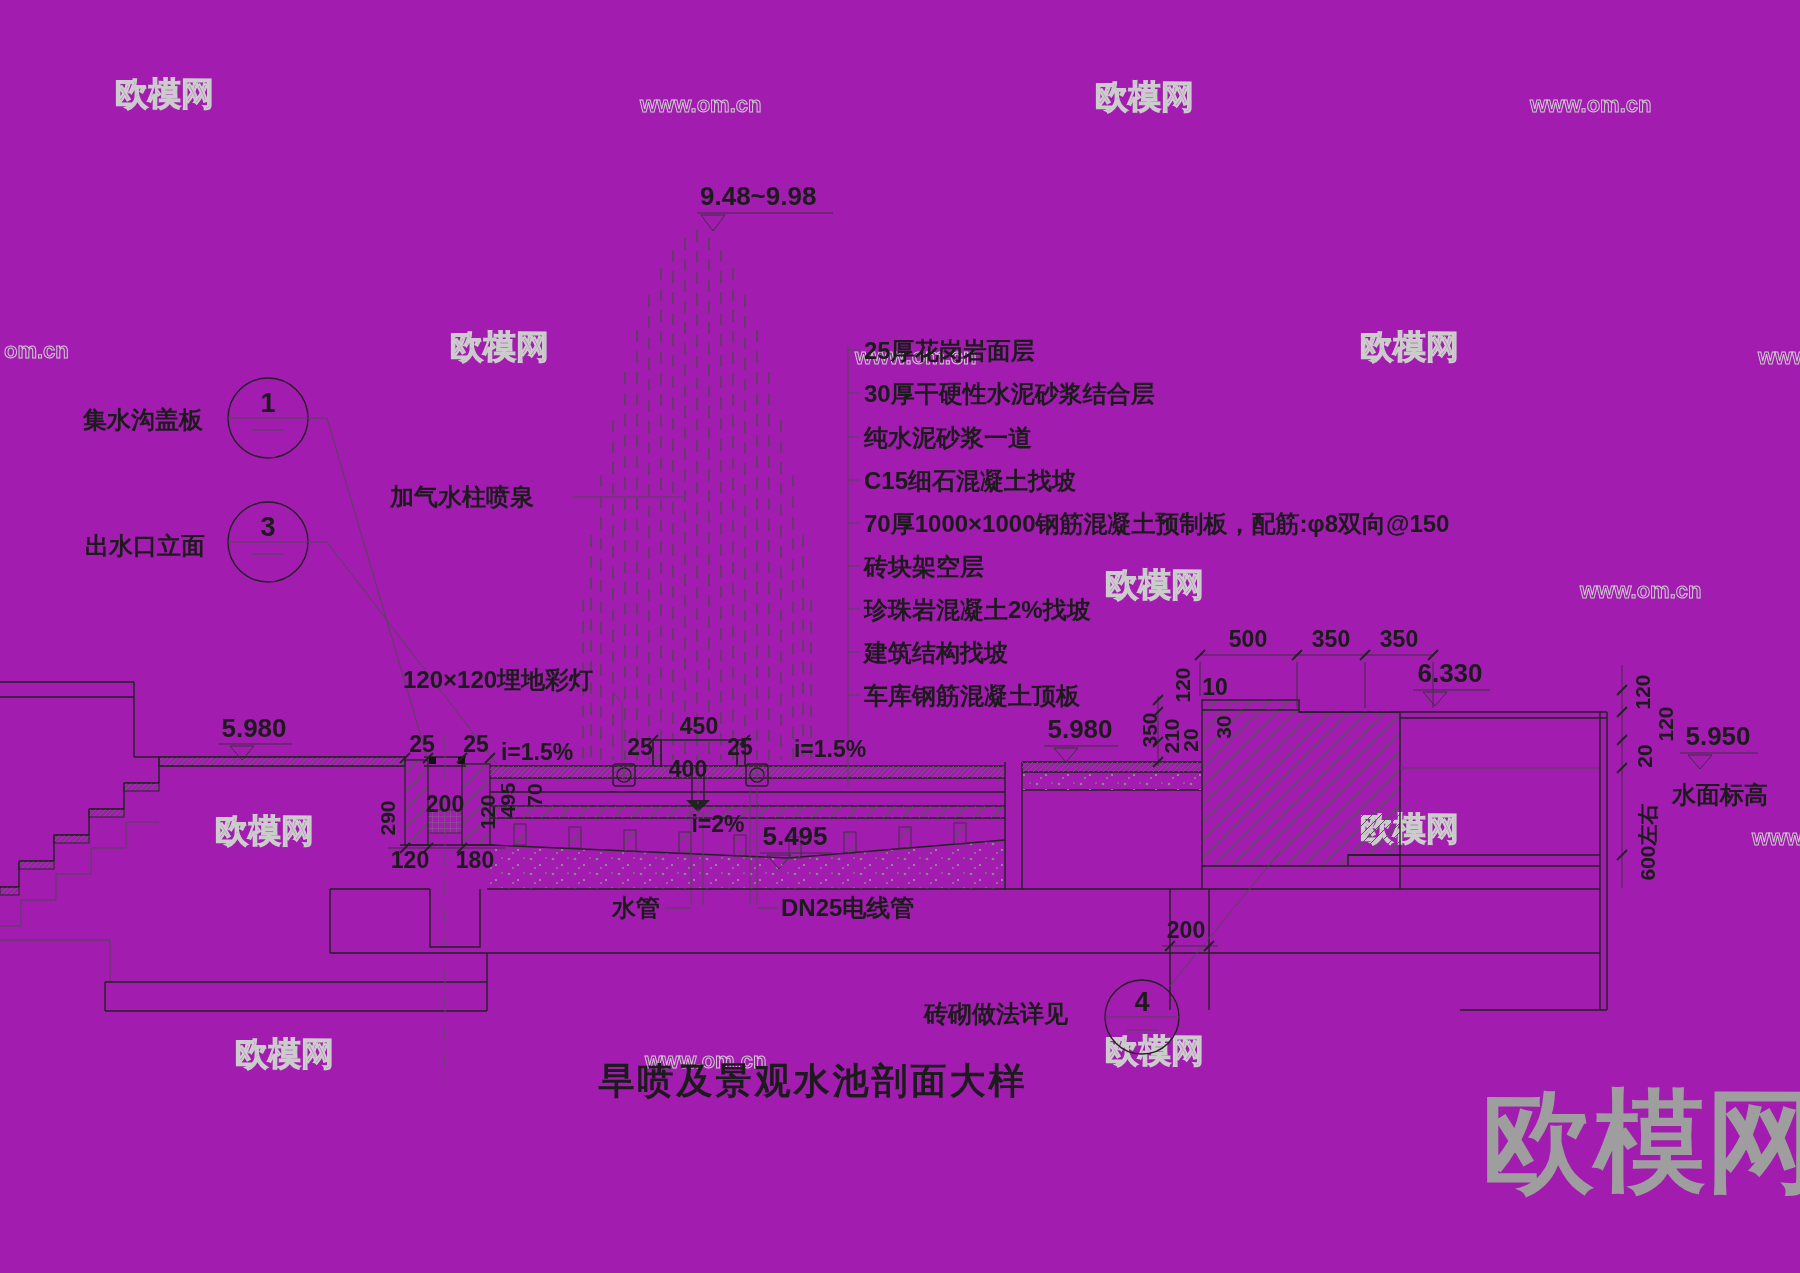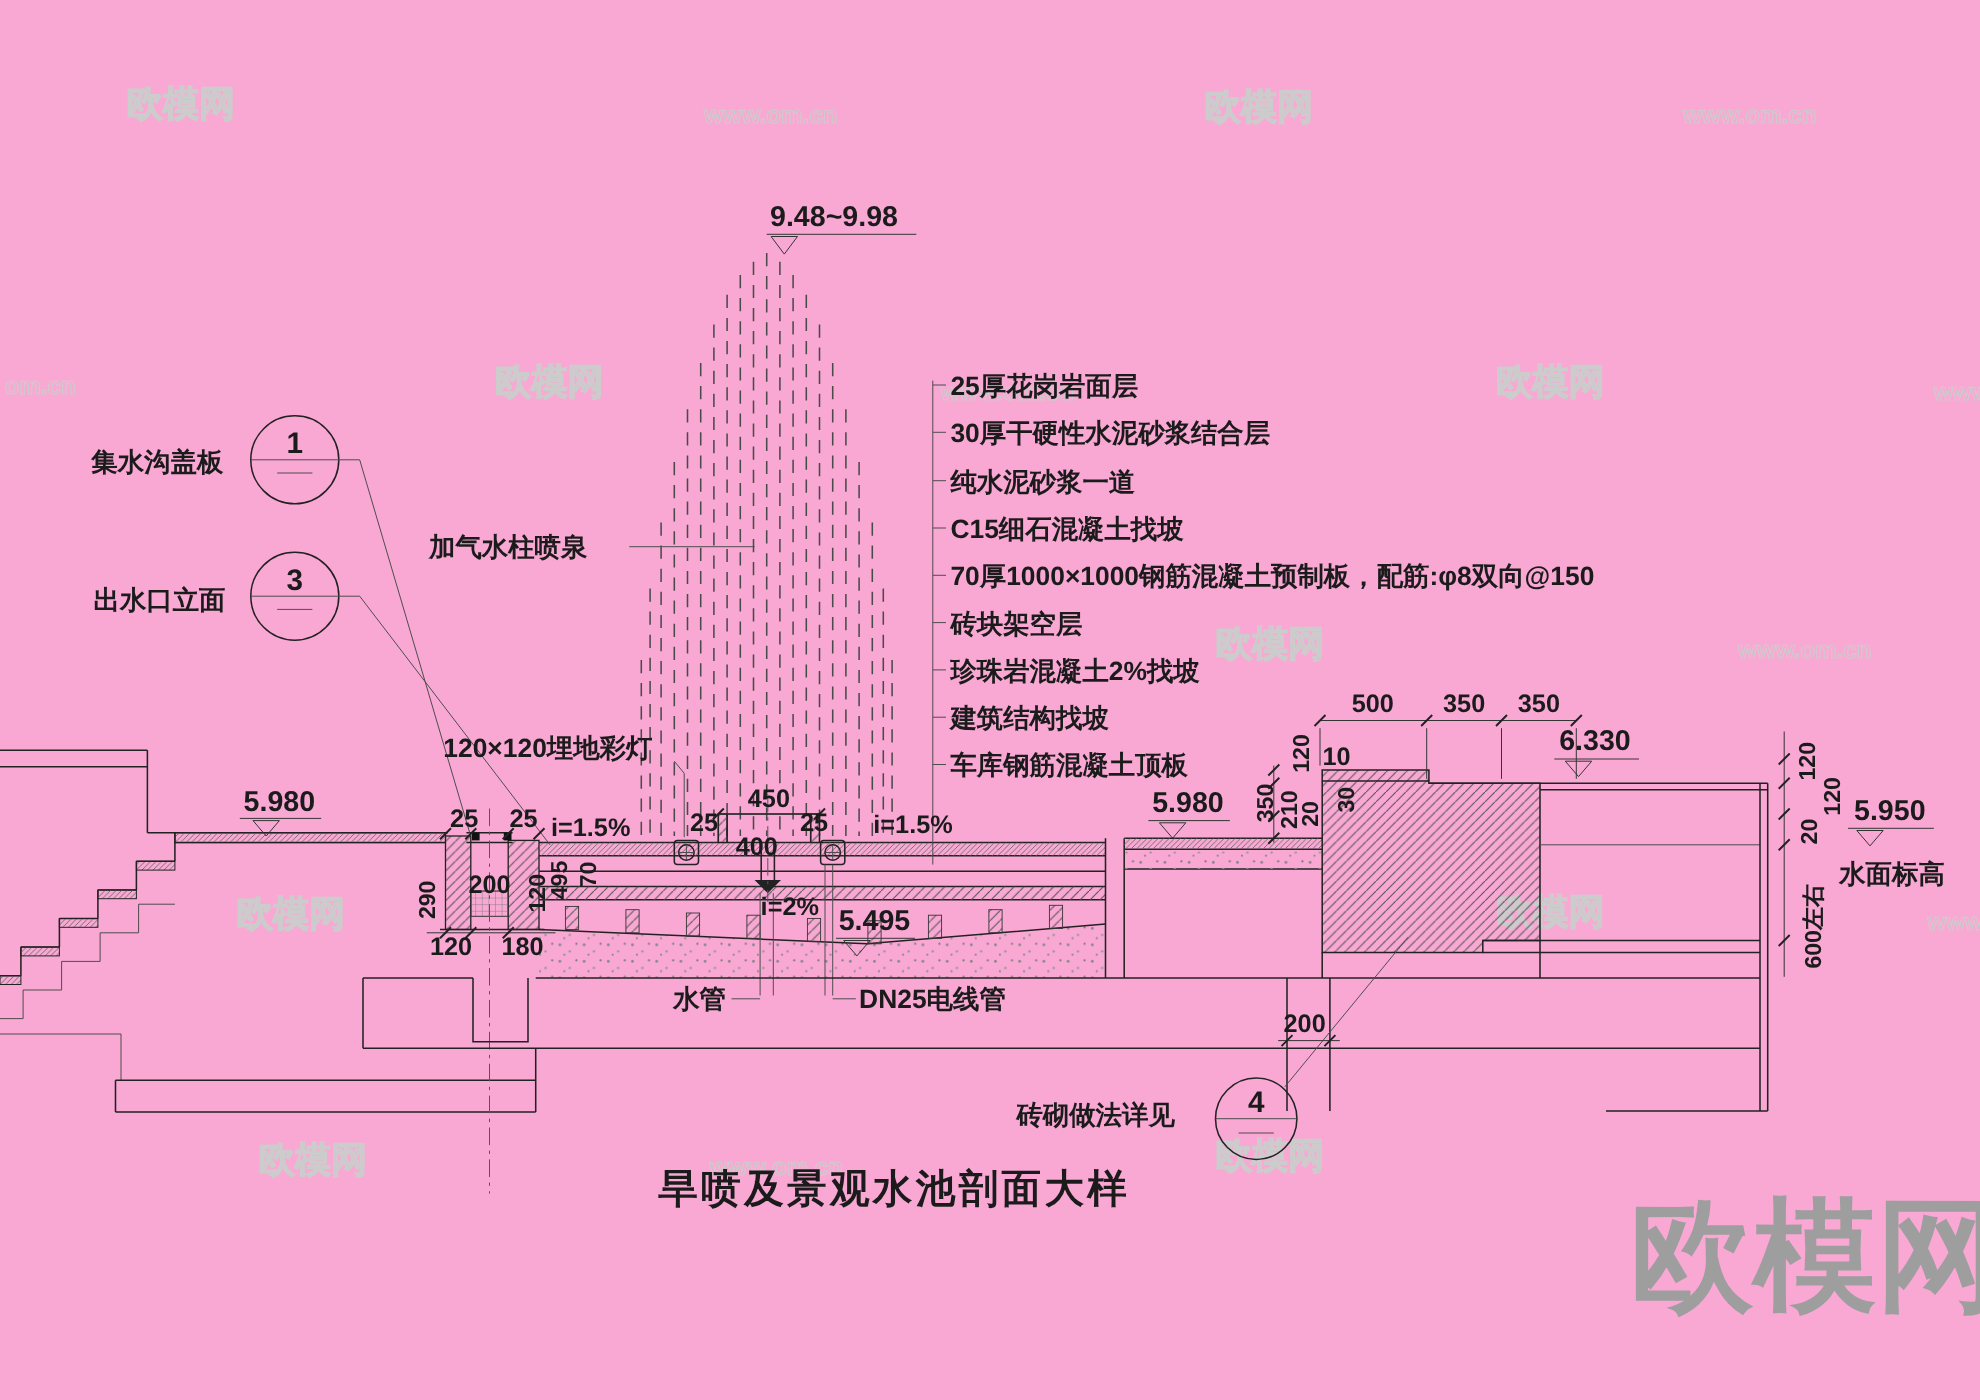--- a/index.html
+++ b/index.html
@@ -1,16 +1,16 @@
 <!DOCTYPE html>
 <html><head>
 <meta charset="utf-8">
 <style>
   html,body{margin:0;padding:0;background:#ffffff;}
-  #stage{position:relative;width:1800px;height:1273px;background:#f9a8d4;overflow:hidden;}
+  #stage{position:relative;width:1800px;height:1273px;background:#a21caf;overflow:hidden;}
   svg{position:absolute;left:0;top:0;}
   svg text{font-family:"Liberation Sans","DejaVu Sans",sans-serif;fill:#1b1b1b;}
   .lbl{font-size:24px;font-weight:700;}
   .dim{font-size:23px;font-weight:700;}
   .ele{font-size:26px;font-weight:700;}
   .rot{font-size:21px;font-weight:700;}
   .num{font-size:27px;font-weight:700;}
   .ttl{font-size:36px;font-weight:700;letter-spacing:3px;}
   .wm{font-size:33px;font-weight:700;fill:none;stroke:#cccccc;stroke-width:1.2;}
   .wmu{font-size:22px;font-weight:700;fill:none;stroke:#cccccc;stroke-width:1;}

